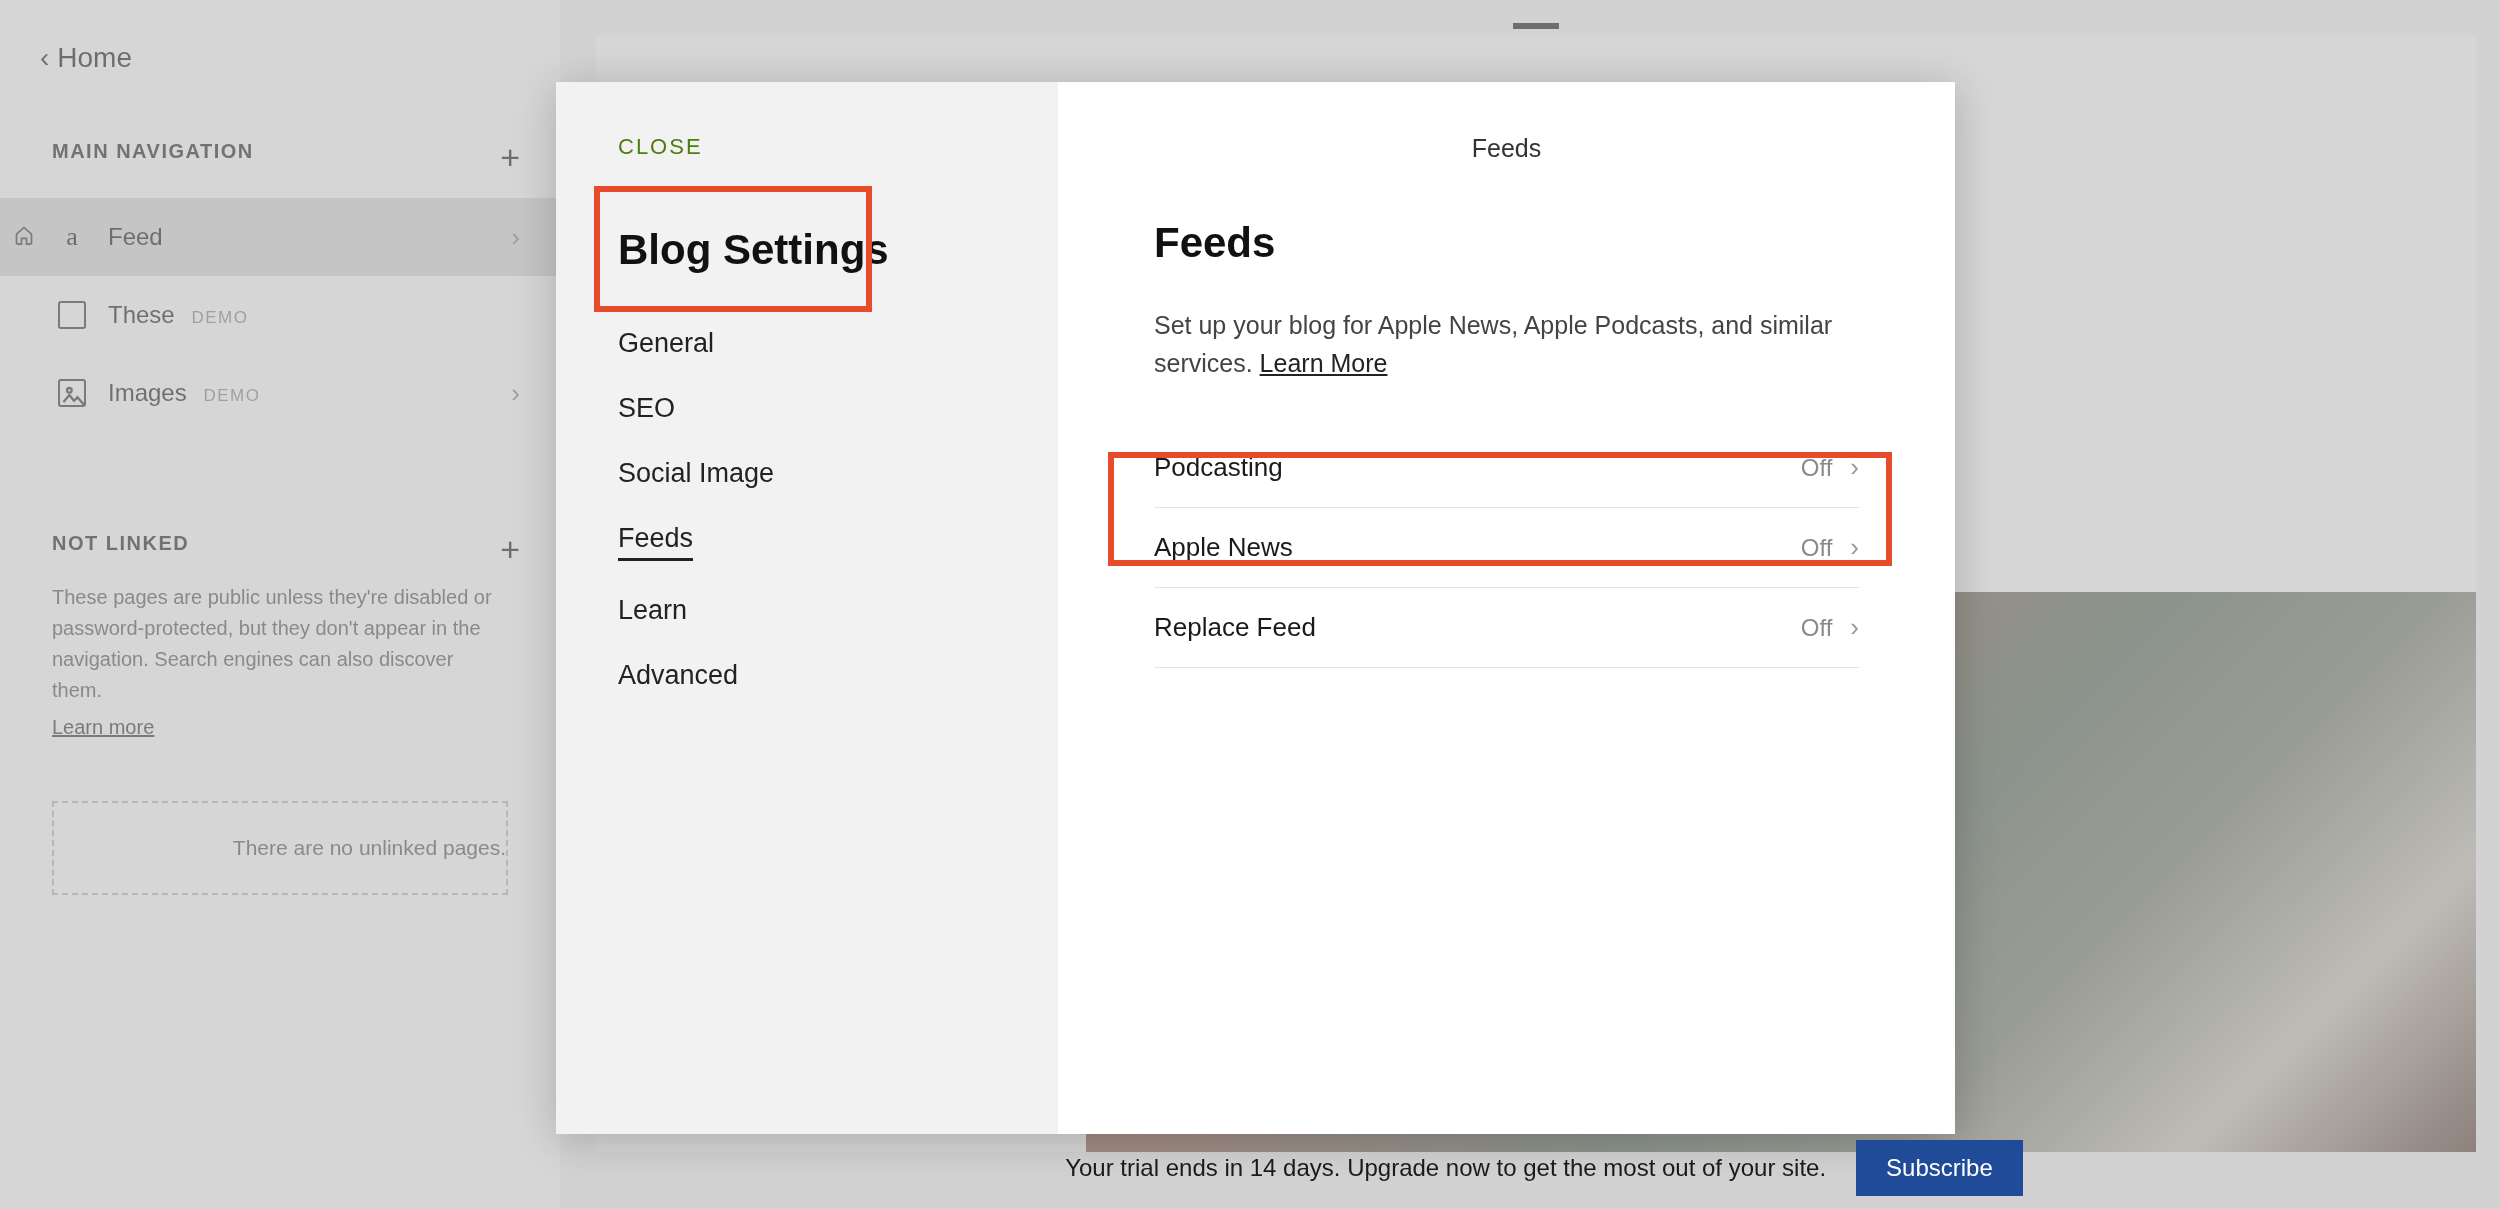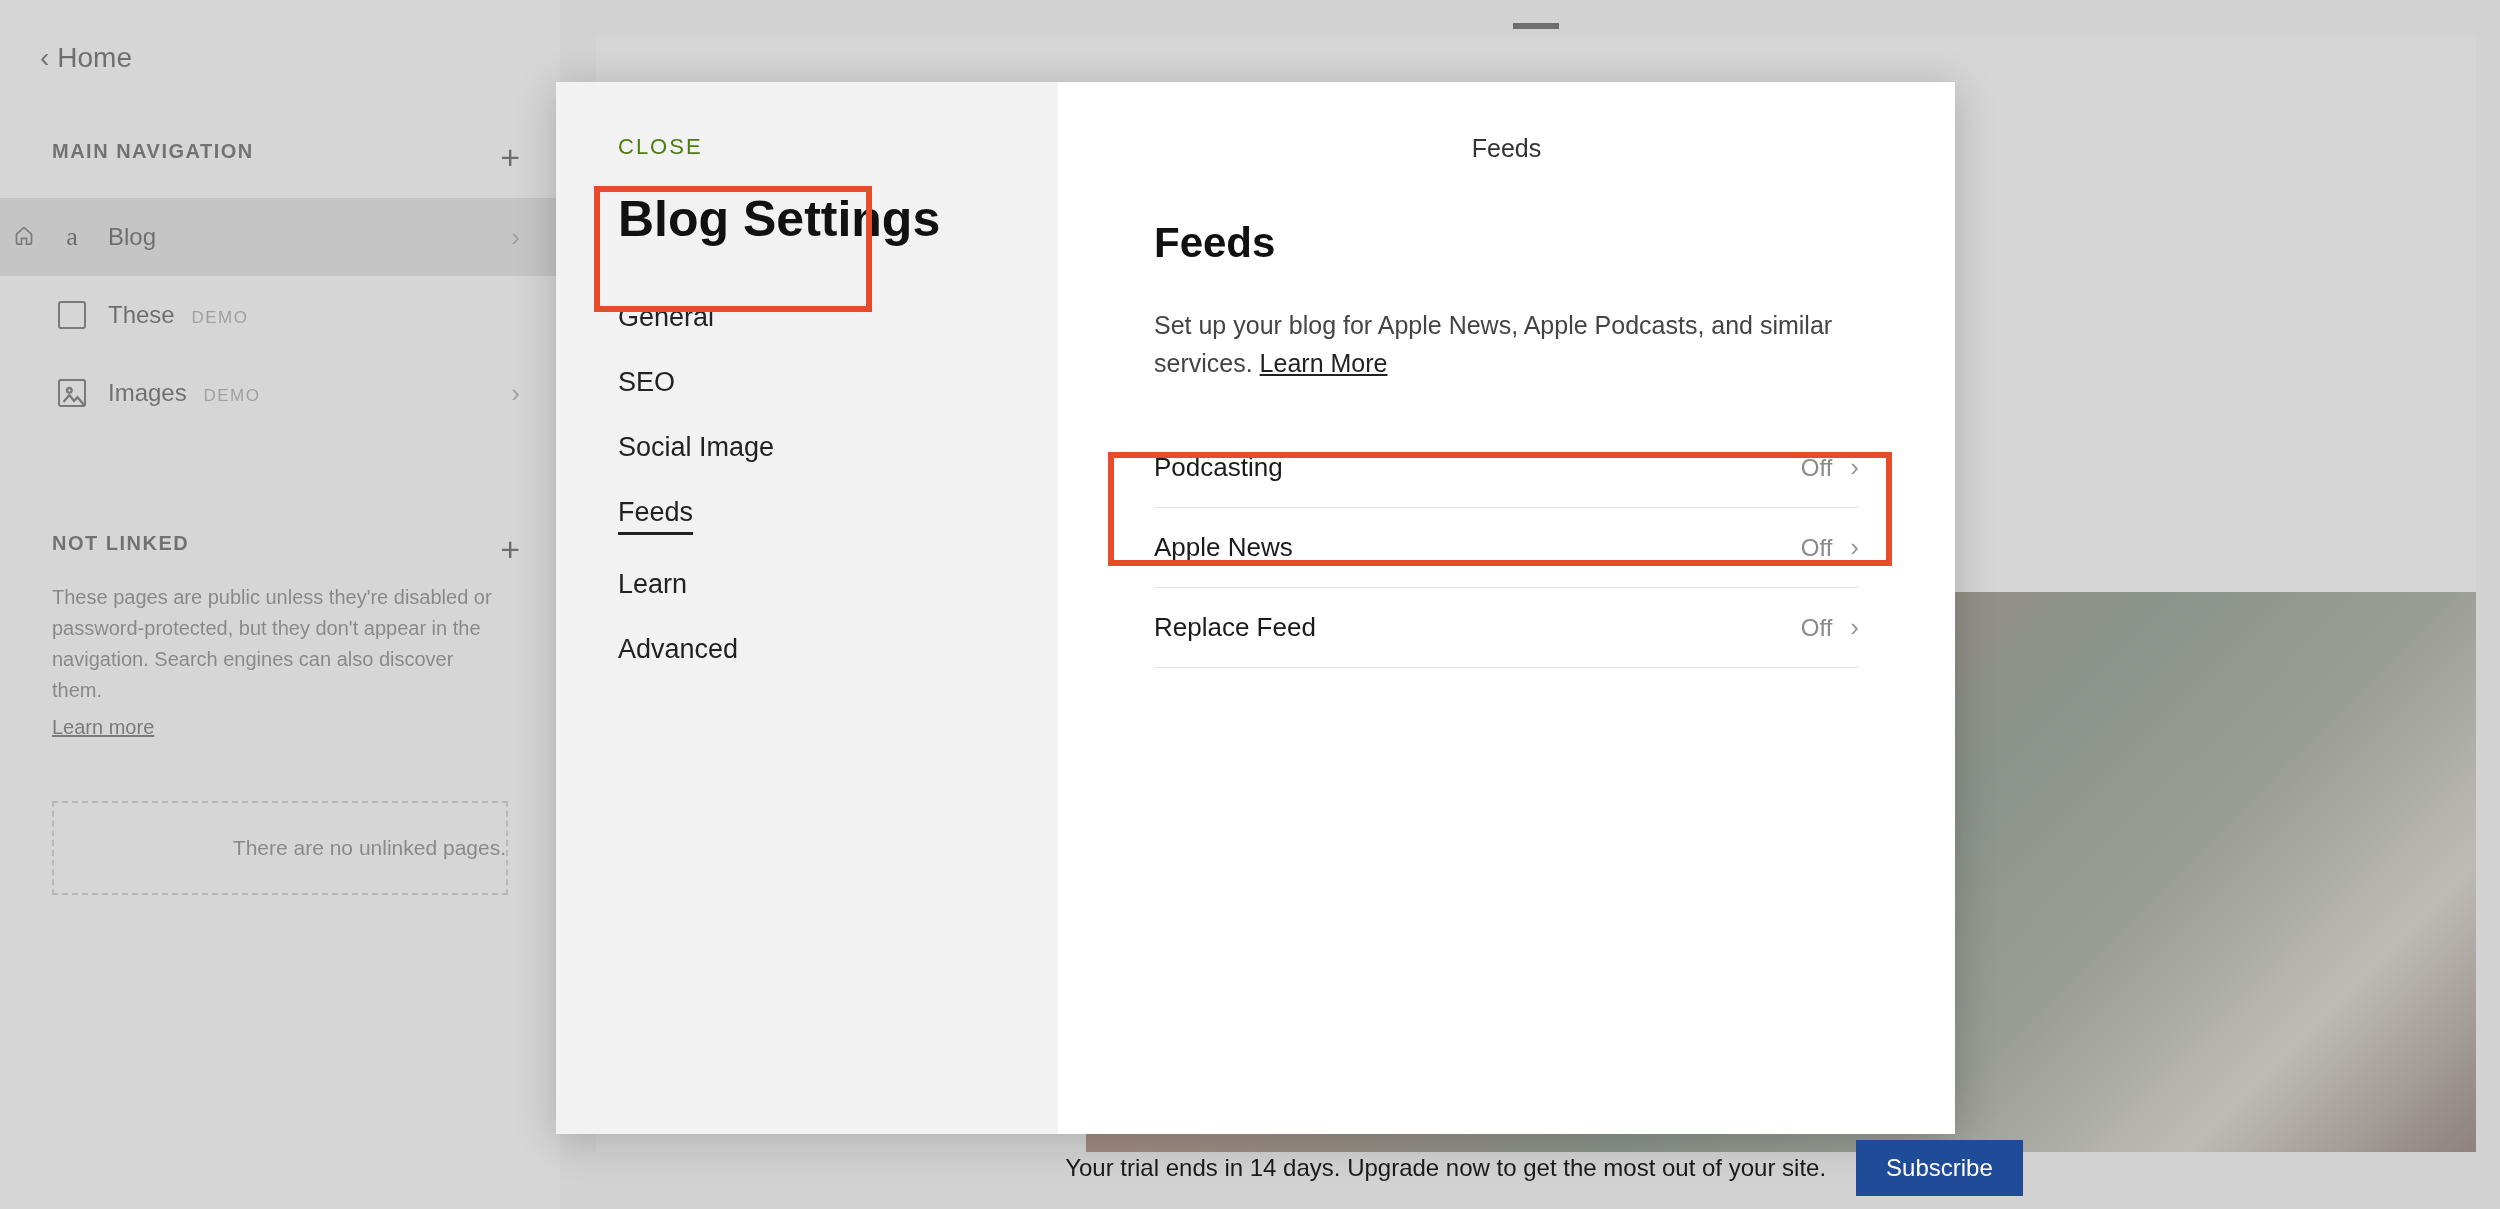--- a/index.html
+++ b/index.html
@@ -81,21 +81,21 @@
     display: flex;
     background: #ffffff;
     box-shadow: 0 6px 40px rgba(0,0,0,0.2);
   }
   .modal-left {
     width: 502px; height: 100%;
     background: #f2f2f2;
     padding: 52px 50px 0 62px;
   }
   .close-btn { font-size: 22px; letter-spacing: 2px; font-weight: 500; color: #4d7c0f; cursor: pointer; }
-  .modal-left h2 { font-size: 50px; font-weight: 600; margin-top: 30px; color: #111; }
+  .modal-left h2 { font-size: 42px; font-weight: 600; margin-top: 66px; color: #111; }
   .setting-tabs { margin-top: 54px; display: flex; flex-direction: column; gap: 34px; }
   .setting-tab { font-size: 27px; color: #222; cursor: pointer; width: fit-content; }
   .setting-tab.active { border-bottom: 3px solid #222; padding-bottom: 4px; }
 
   .hl-box1 {
     position: absolute;
     left: 594px; top: 186px;
     width: 278px; height: 126px;
     border: 6px solid #e64b2a;
     pointer-events: none;
@@ -162,21 +162,21 @@
     </div>
 
     <div class="nav-list">
       <div class="nav-item active">
         <span class="home-ico">
           <svg width="20" height="20" viewBox="0 0 24 24" fill="none" stroke="#333" stroke-width="2">
               <path d="M3 11l9-8 9 8v10a2 2 0 0 1-2 2h-4v-7h-6v7H5a2 2 0 0 1-2-2z"></path>
             </svg>
         </span>
         <span class="a-ico">a</span>
-        <span class="lbl">Blog</span>
+        <span class="lbl">Feed</span>
         <span class="chev-right">›</span>
       </div>
       <div class="nav-item">
         <span style="width:24px"></span>
         <span class="page-ico"></span>
         <span class="lbl">
           <span>These</span>
           <span class="demo">DEMO</span>
         </span>
       </div>

